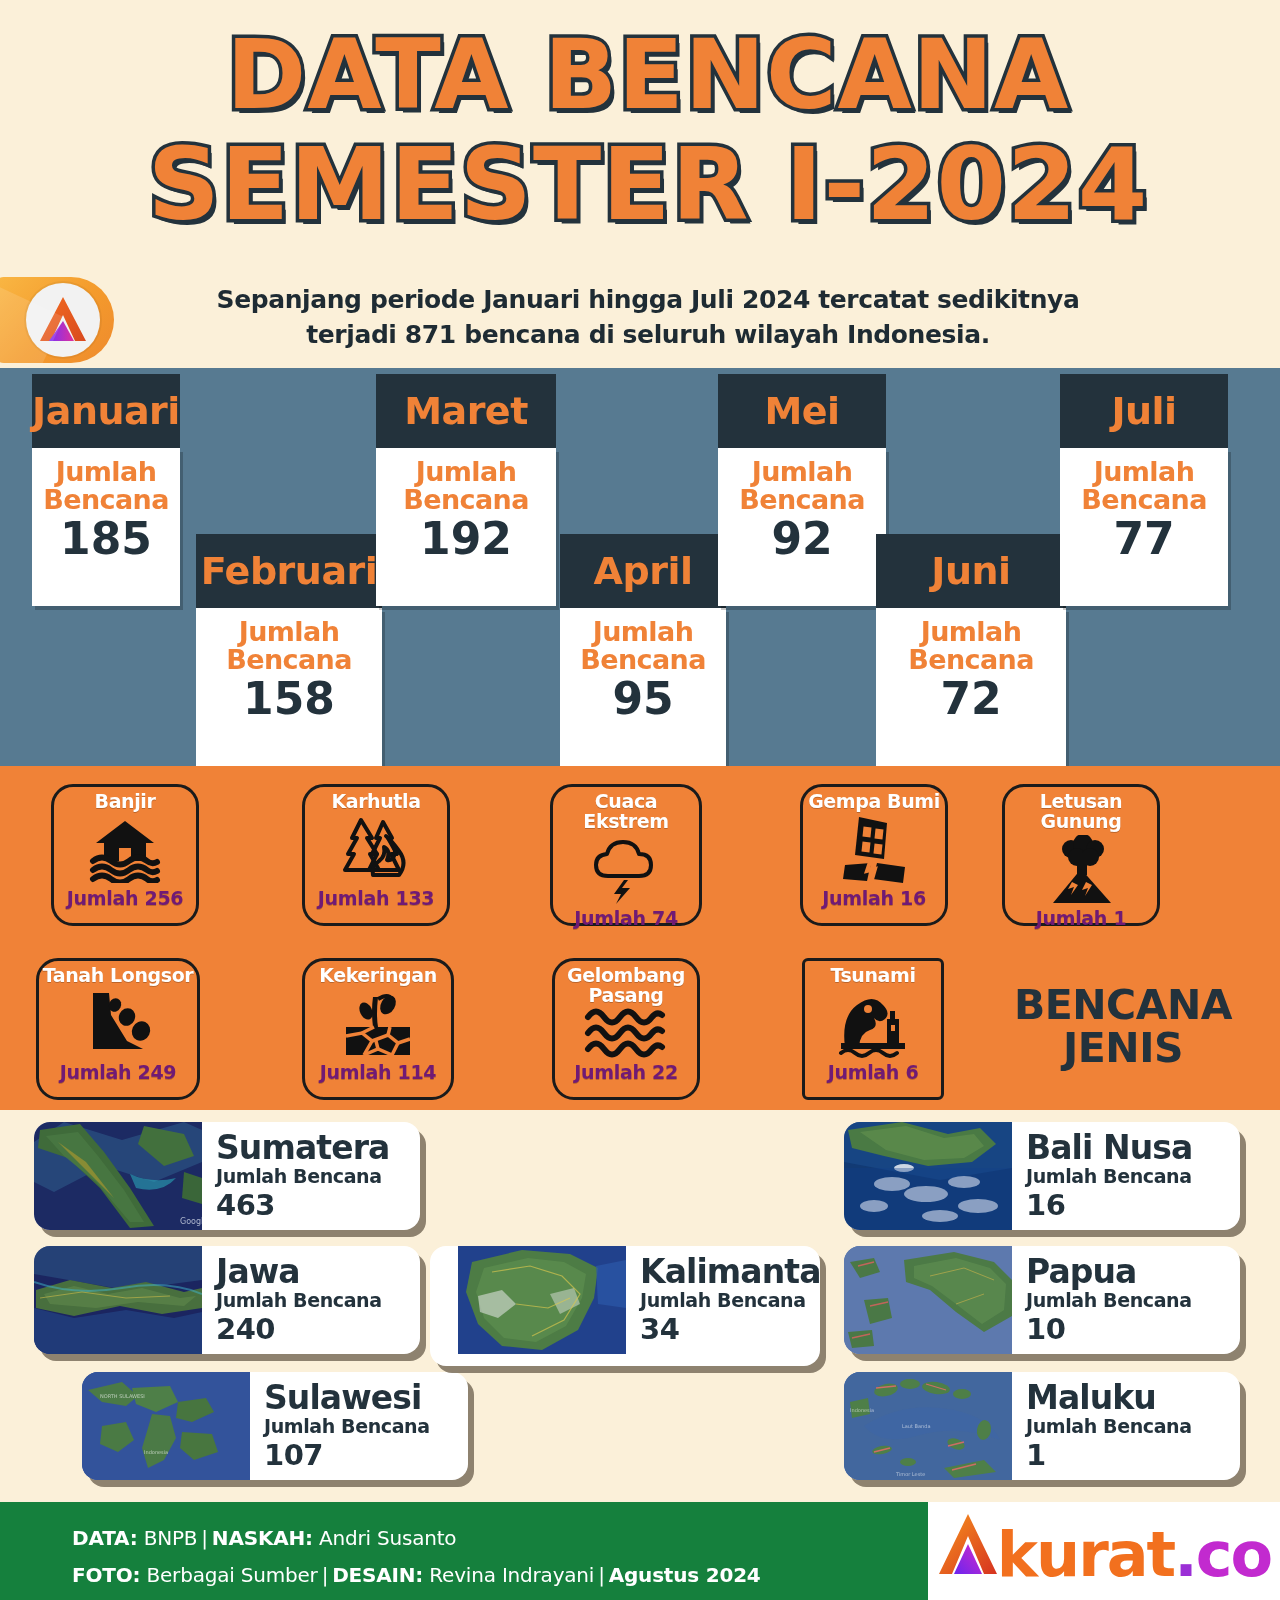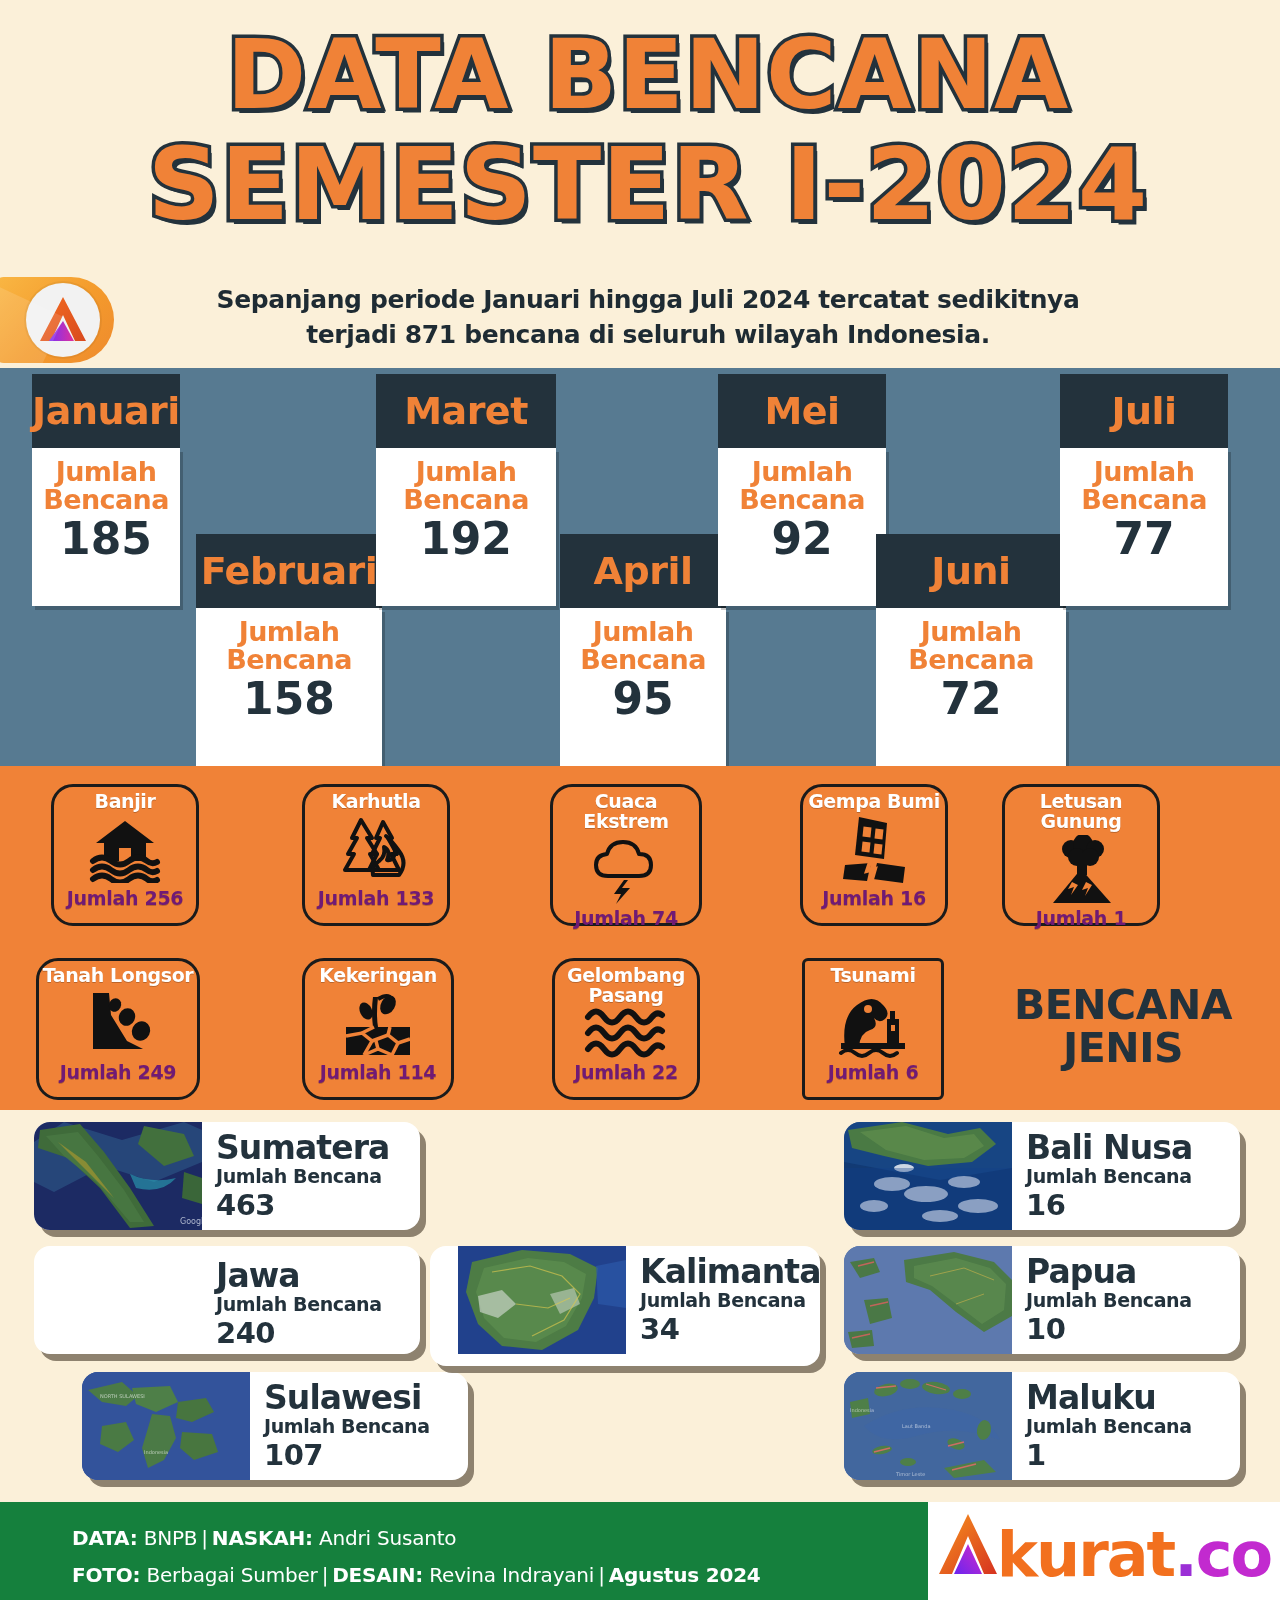--- a/index.html
+++ b/index.html
@@ -487,21 +487,21 @@
           <text x="146" y="102" font-family="DejaVu Sans" font-size="8" fill="#cfd6e6" opacity=".8">Google</text>
         </svg>
       </div>
       <div class="region-text">
         <div class="region-name">Sumatera</div>
         <div class="region-sub">Jumlah Bencana</div>
         <div class="region-value">463</div>
       </div>
     </div>
 
-    <div class="region-card" style="left:34px; top:136px; width:386px; height:108px;align-items:center;">
+    <div class="region-card" style="left:34px; top:136px; width:386px; height:108px;">
       <div class="region-thumb">
         <svg width="168" height="108" viewBox="0 0 168 108">
           <rect width="168" height="108" fill="#1b2560"></rect>
           <path d="M0 0 L168 0 L168 34 L92 44 L0 28 Z" fill="#2f5d8c" opacity=".5"></path>
           <path d="M2 44 L36 34 L78 42 L112 36 L150 46 L168 42 L168 62 L128 68 L86 60 L40 70 L2 62 Z" fill="#486f3e"></path>
           <path d="M10 48 L40 40 L74 48 L108 42 L146 52 L162 50 L150 60 L104 56 L62 62 L16 58 Z" fill="#5a8248" opacity=".8"></path>
           <path d="M0 62 L40 72 L92 64 L140 72 L168 66 L168 108 L0 108 Z" fill="#203a78"></path>
           <path d="M0 36 q40 14 88 6 q46 -8 80 6" fill="none" stroke="#3fb6c9" stroke-width="2" opacity=".5"></path>
           <g stroke="#d9c14a" stroke-width="1" opacity=".55" fill="none">
             <path d="M6 52 L48 46 L92 52 L136 50"></path>

